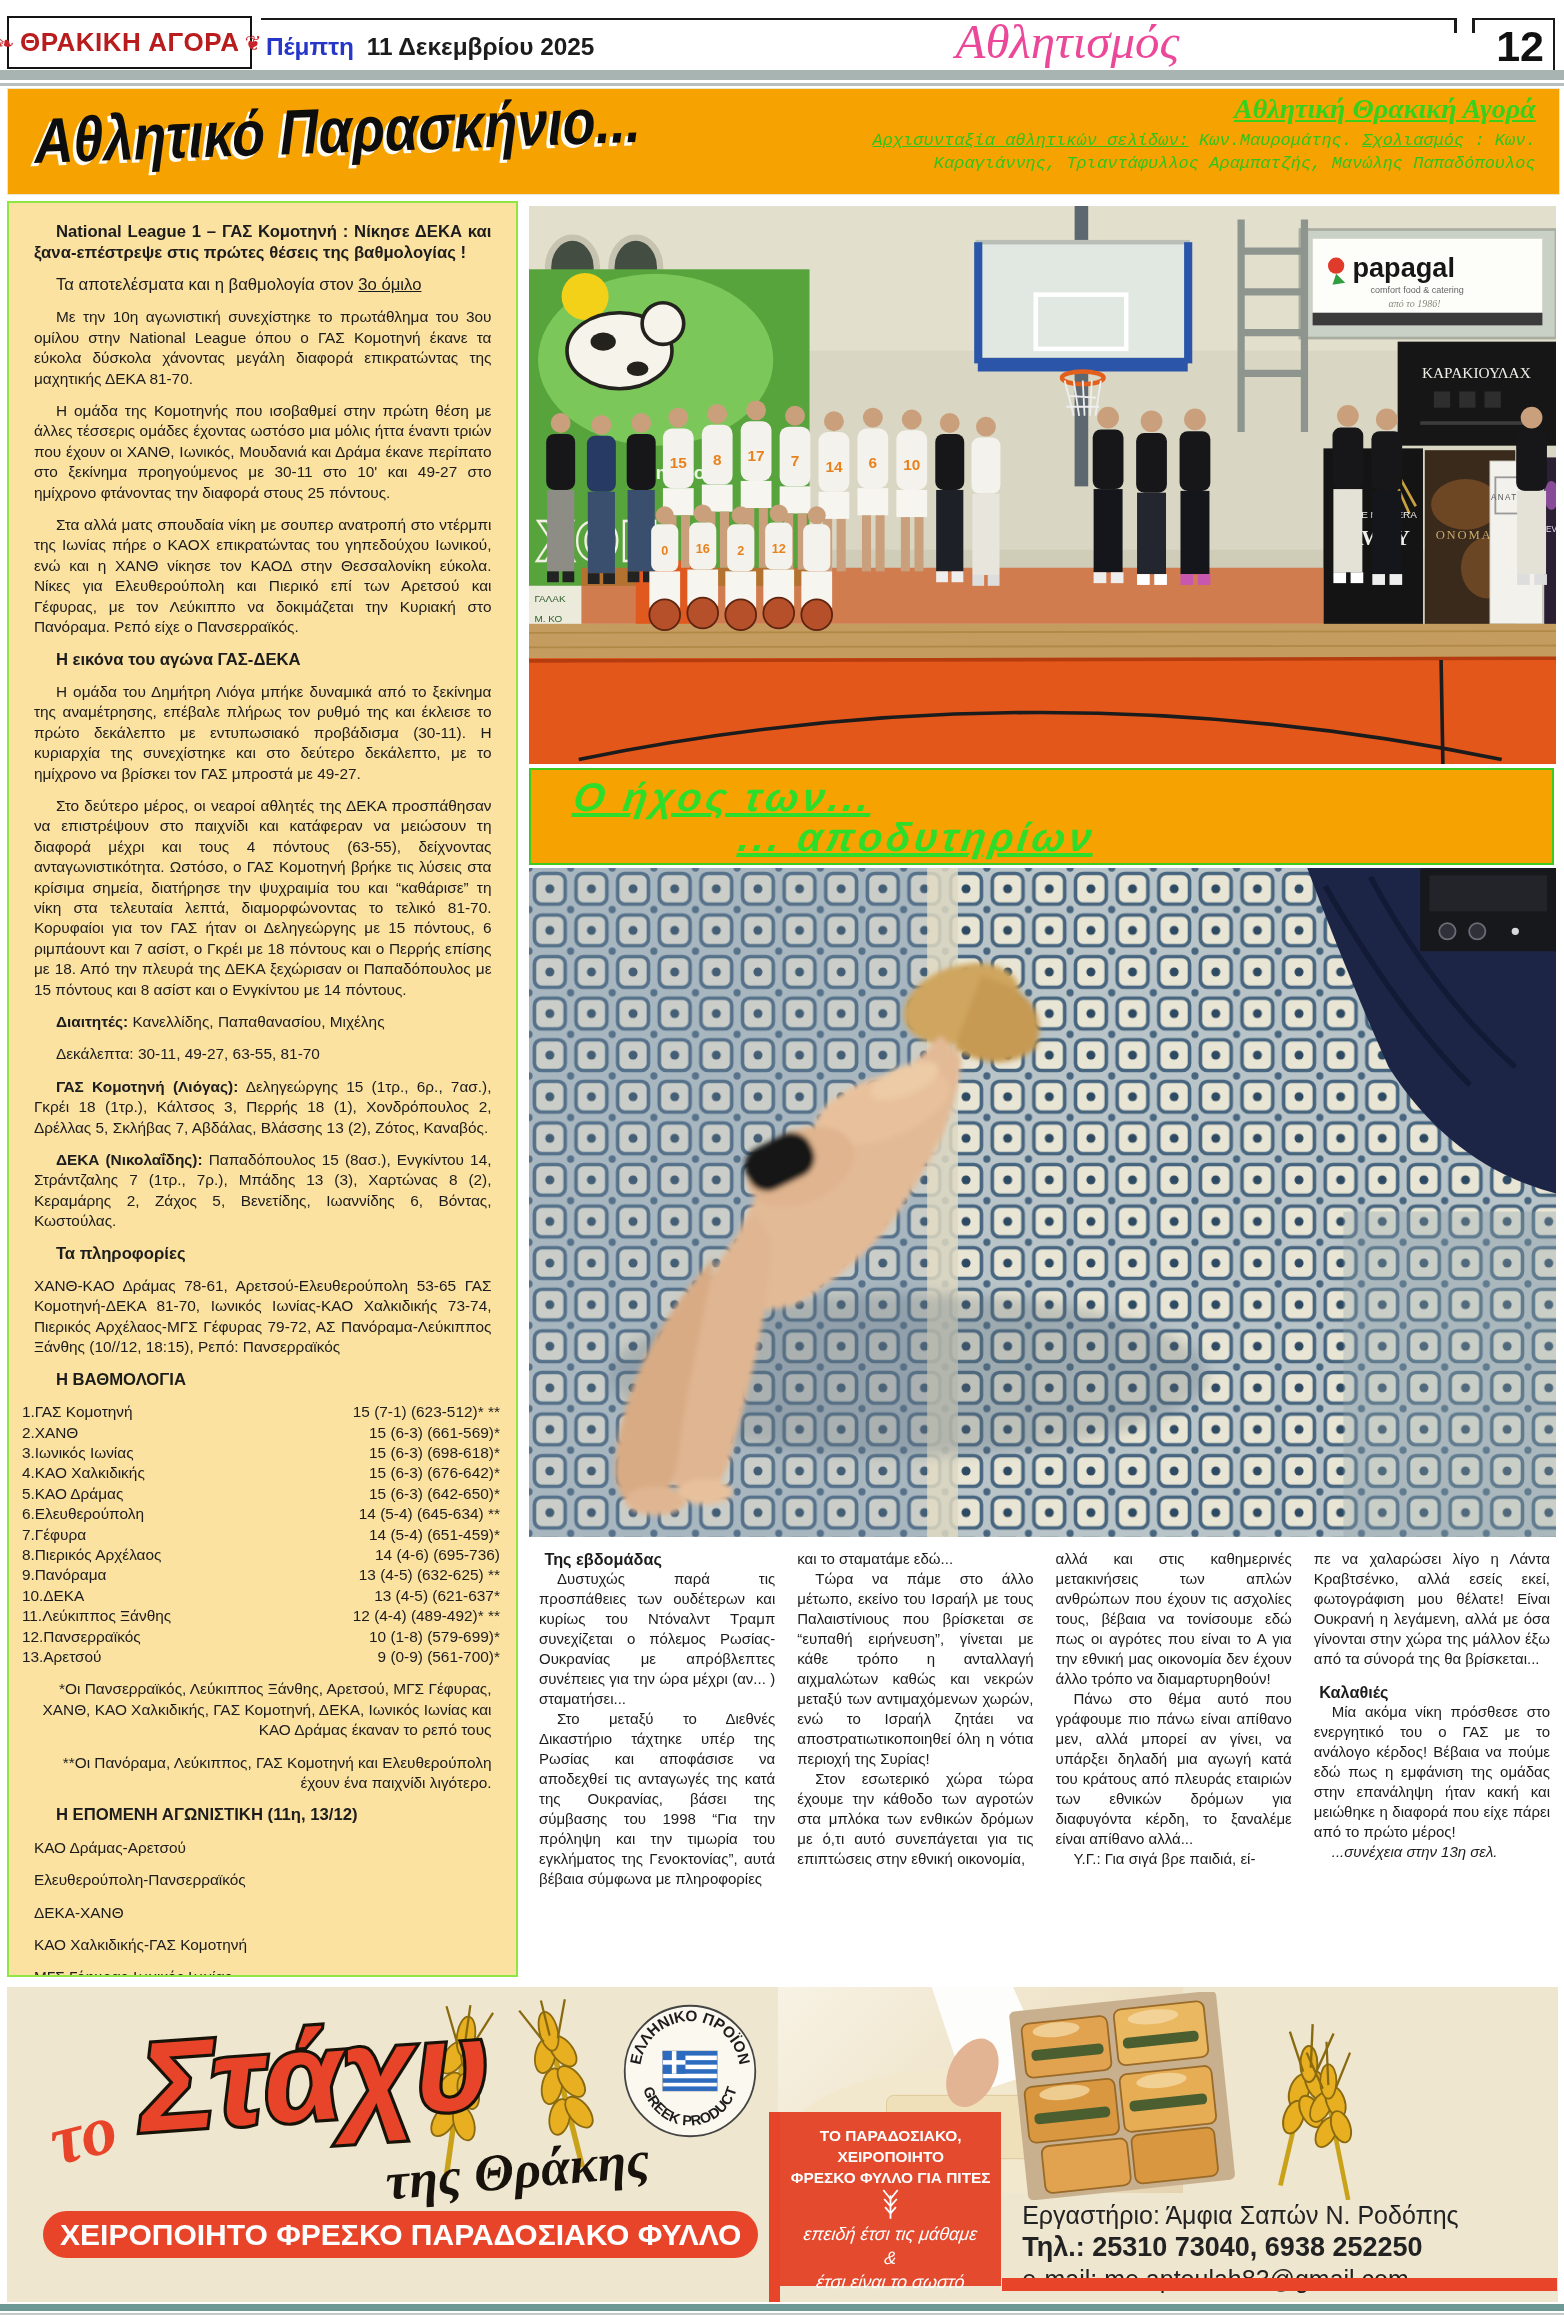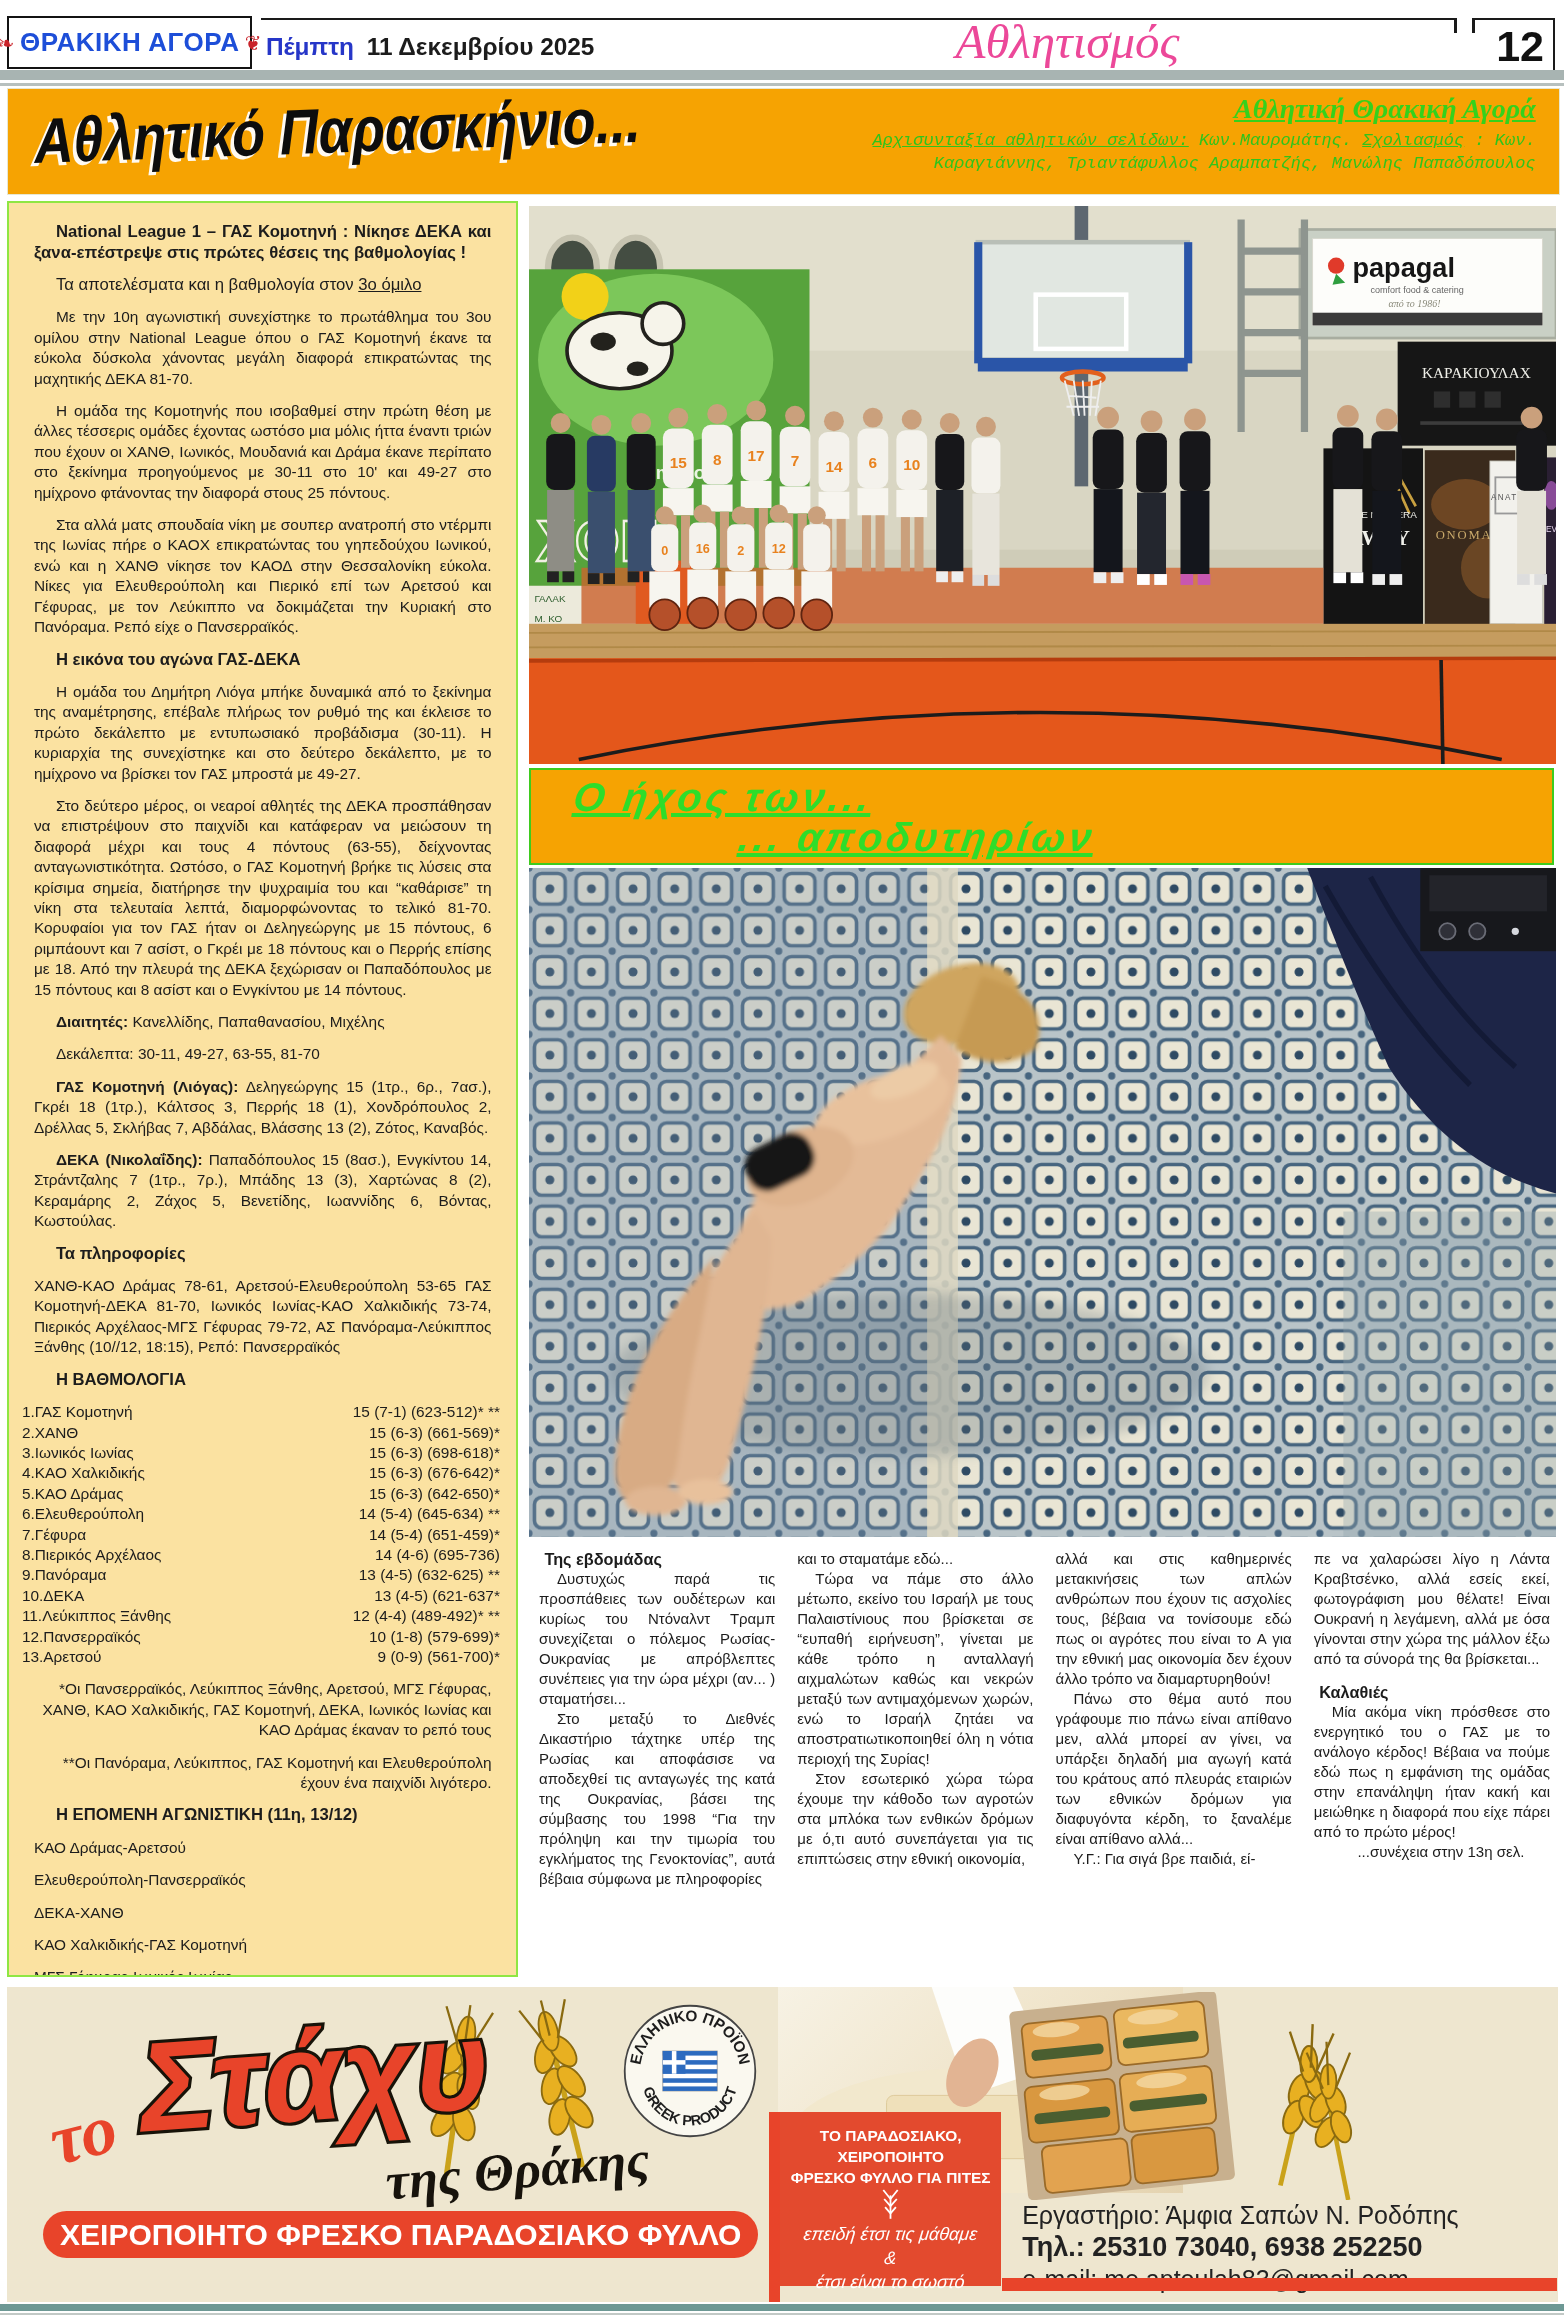--- a/index.html
+++ b/index.html
@@ -2,21 +2,21 @@
 <html style="font-size:14.5px"><head>
 <meta charset="utf-8">
 <style>
   html,body{margin:0;padding:0;background:#fff;}
   .page{position:relative;width:1565px;height:2316px;background:#fff;overflow:hidden;
         font-family:"Liberation Sans","DejaVu Sans",sans-serif;color:#1c1c1c;}
   .abs{position:absolute;}
   
   .logo-box{left:7.2px;top:16.3px;width:241px;height:49px;border:2.7px solid #131313;
             display:flex;align-items:center;justify-content:center;gap:5.4px;background:#fff;}
-  .logo-text{color:#1d4ed8;font-weight:bold;font-size:26px;letter-spacing:0.5px;white-space:nowrap;}
+  .logo-text{color:#b91c1c;font-weight:bold;font-size:26px;letter-spacing:0.5px;white-space:nowrap;}
   .logo-orn{color:#c9232a;font-size:20px;}
   .hdr-line{left:261px;top:18px;width:1196px;height:0;border-top:2.7px solid #1a1a1a;}
   .hdr-line:after{content:"";position:absolute;right:0;top:0;width:2.7px;height:12.7px;background:#1a1a1a;}
   .date-line{left:266px;top:33px;font-size:24.4px;font-weight:bold;}
   .date-day{color:#2636c8;margin-right:12.7px;}
   .section-title{left:932px;top:12.7px;width:271px;text-align:center;
       font-family:"Liberation Serif","DejaVu Serif",serif;font-style:italic;font-size:49px;color:#ec4899;}
   .pagenum-box{left:1472px;top:18px;width:81px;height:52px;border-top:2.7px solid #1a1a1a;border-right:2.7px solid #1a1a1a;}
   .pagenum-box:before{content:"";position:absolute;left:0;top:0;width:2.7px;height:12.7px;background:#1a1a1a;}
   .pagenum{position:absolute;right:9px;top:1.8px;font-size:43px;font-weight:bold;color:#111;}
@@ -51,21 +51,21 @@
   .sb-line{position:absolute;left:43px;top:5.4px;font-size:40px;font-weight:bold;font-style:italic;color:#2edd2a;
            transform:skewX(-8deg);text-decoration:underline;letter-spacing:3.6px;}
   .sb-line2{position:absolute;left:208px;top:45px;font-size:40px;font-weight:bold;font-style:italic;color:#2edd2a;
            transform:skewX(-8deg);text-decoration:underline;letter-spacing:3.6px;}
   .photo2{left:529px;top:868px;width:1027px;height:669px;}
   
   .cols{left:539px;top:1549px;width:1011px;height:434px;display:flex;gap:22px;}
   .col{width:237px;font-size:15px;line-height:20px;text-align:justify;overflow:hidden;}
   .col p{margin:0;text-indent:18px;}
   .col .ch{font-weight:bold;font-size:16.3px;text-indent:5.4px;}
-  .cont{text-align:center;text-indent:0;}
+  .cont{font-style:italic;text-align:left;text-indent:0;}
   
   .ad{left:7.2px;top:1987px;width:1551px;height:315px;background:#eee6cf;overflow:hidden;}
   .ad-to{position:absolute;left:43px;top:107px;font-size:71px;font-weight:bold;font-style:italic;color:#e8442a;
          transform:rotate(-14deg);font-family:"Liberation Serif","DejaVu Serif",serif;}
   .ad-banner{position:absolute;left:36px;top:224px;width:715px;height:47px;background:#e8442a;border-radius:25px;
          color:#fff;font-weight:bold;font-size:30px;display:flex;align-items:center;justify-content:center;white-space:nowrap;}
   .filo-photo{position:absolute;left:771px;top:0;width:405px;height:206px;
          background:linear-gradient(135deg,#f7f2e4 0%,#efe3c8 55%,#e4d3b0 100%);}
   .redbox{position:absolute;left:773px;top:125px;width:221px;height:174px;background:#e34a2e;
          color:#fff;text-align:center;box-sizing:border-box;padding-top:12.7px;}

